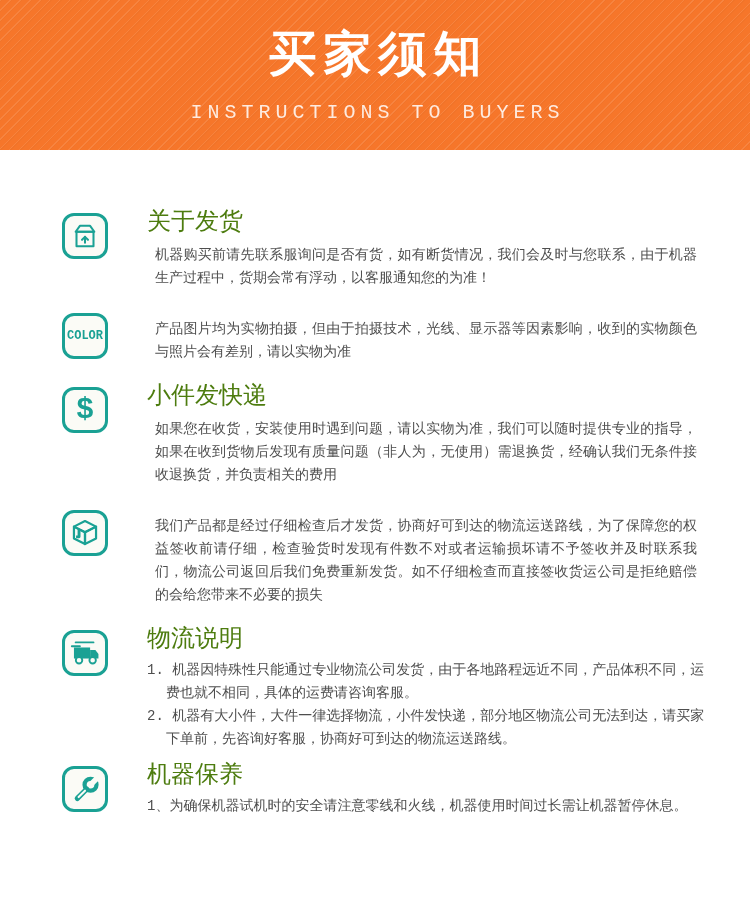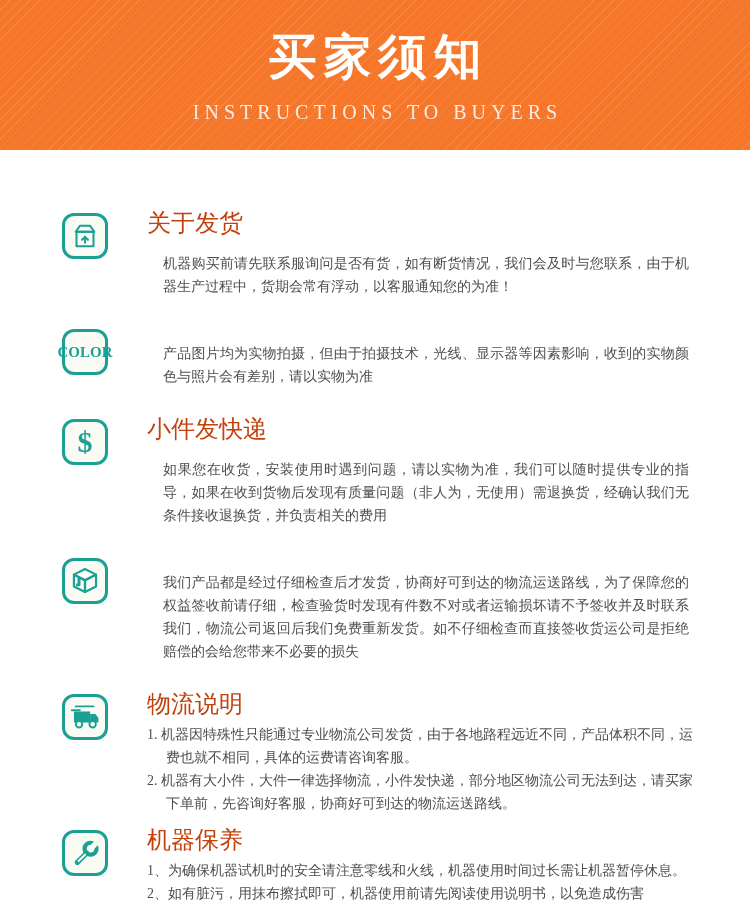--- a/index.html
+++ b/index.html
@@ -1,18 +1,18 @@
 <!DOCTYPE html>
 <html><head>
 <meta charset="utf-8">
 <style>
   html,body{margin:0;padding:0;background:#fff;}
   .page{
     width:750px;height:910px;background:#ffffff;overflow:hidden;
-    font-family:Liberation Serif, serif;
+    font-family:Liberation Mono, monospace;
     position:relative;
   }
   
   .banner{
     height:150px;background:#f6762a;
     background-image:repeating-linear-gradient(135deg,
       rgba(255,255,255,0.10) 0px, rgba(255,255,255,0.10) 1px,
       rgba(0,0,0,0.02) 1px, rgba(0,0,0,0.02) 2px,
       transparent 2px, transparent 7px);
     display:flex;flex-direction:column;align-items:center;justify-content:center;
@@ -30,28 +30,28 @@
   .content{padding:60px 44px 0 62px;}
   .section{display:flex;margin-bottom:12px;}
   .icon-box{
     flex:0 0 46px;width:46px;height:46px;box-sizing:border-box;
     border:3px solid #1aa194;border-radius:12px;background:#fbfbf6;
     display:flex;align-items:center;justify-content:center;
     margin-top:3px;
   }
   .icon-box svg{display:block;}
   .icon-text{color:#1aa194;font-weight:700;}
-  .icon-text.color{font-size:15px;letter-spacing:0;}
+  .icon-text.color{font-size:12px;letter-spacing:0;}
   .icon-text.dollar{font-size:30px;line-height:1;}
   .section-text{margin-left:39px;width:558px;}
   .section-title{
-    margin:0 0 6px 0;font-size:24px;font-weight:400;color:#c2410c;line-height:26px;
+    margin:0 0 6px 0;font-size:24px;font-weight:400;color:#4d7c0f;line-height:26px;
   }
   .section-body{
-    margin:16px;font-size:14px;line-height:23px;color:#4e4e4e;
+    margin:8px;font-size:14px;line-height:23px;color:#4e4e4e;
     text-align:justify;text-justify:inter-ideograph;
   }
   .num-list p{
     margin:0;font-size:14px;line-height:23px;color:#4e4e4e;
     padding-left:19px;text-indent:-19px;
   }
 </style>
 </head>
 <body>
 
@@ -140,19 +140,18 @@
           <line x1="11" y1="31" x2="22" y2="20" stroke="#1aa194" stroke-width="6.2" stroke-linecap="round"></line>
           <circle cx="26.5" cy="15" r="7" fill="none" stroke="#1aa194" stroke-width="5"></circle>
           <line x1="27.5" y1="14" x2="35.5" y2="6" stroke="#fbfbf6" stroke-width="6.5" stroke-linecap="round"></line>
           <line x1="12.5" y1="29.5" x2="20" y2="22" stroke="#fbfbf6" stroke-width="2.4" stroke-linecap="round"></line>
         </svg>
       </div>
       <div class="section-text">
         <h2 class="section-title">机器保养</h2>
         <div class="num-list">
           <p>1、为确保机器试机时的安全请注意零线和火线，机器使用时间过长需让机器暂停休息。</p>
-          <p>2、如有脏污，用抹布擦拭即可，机器使用前请先阅读使用说明书，以免造成伤害</p>
         </div>
       </div>
     </section>
 
   </main>
 </div>
 
 </body></html>

